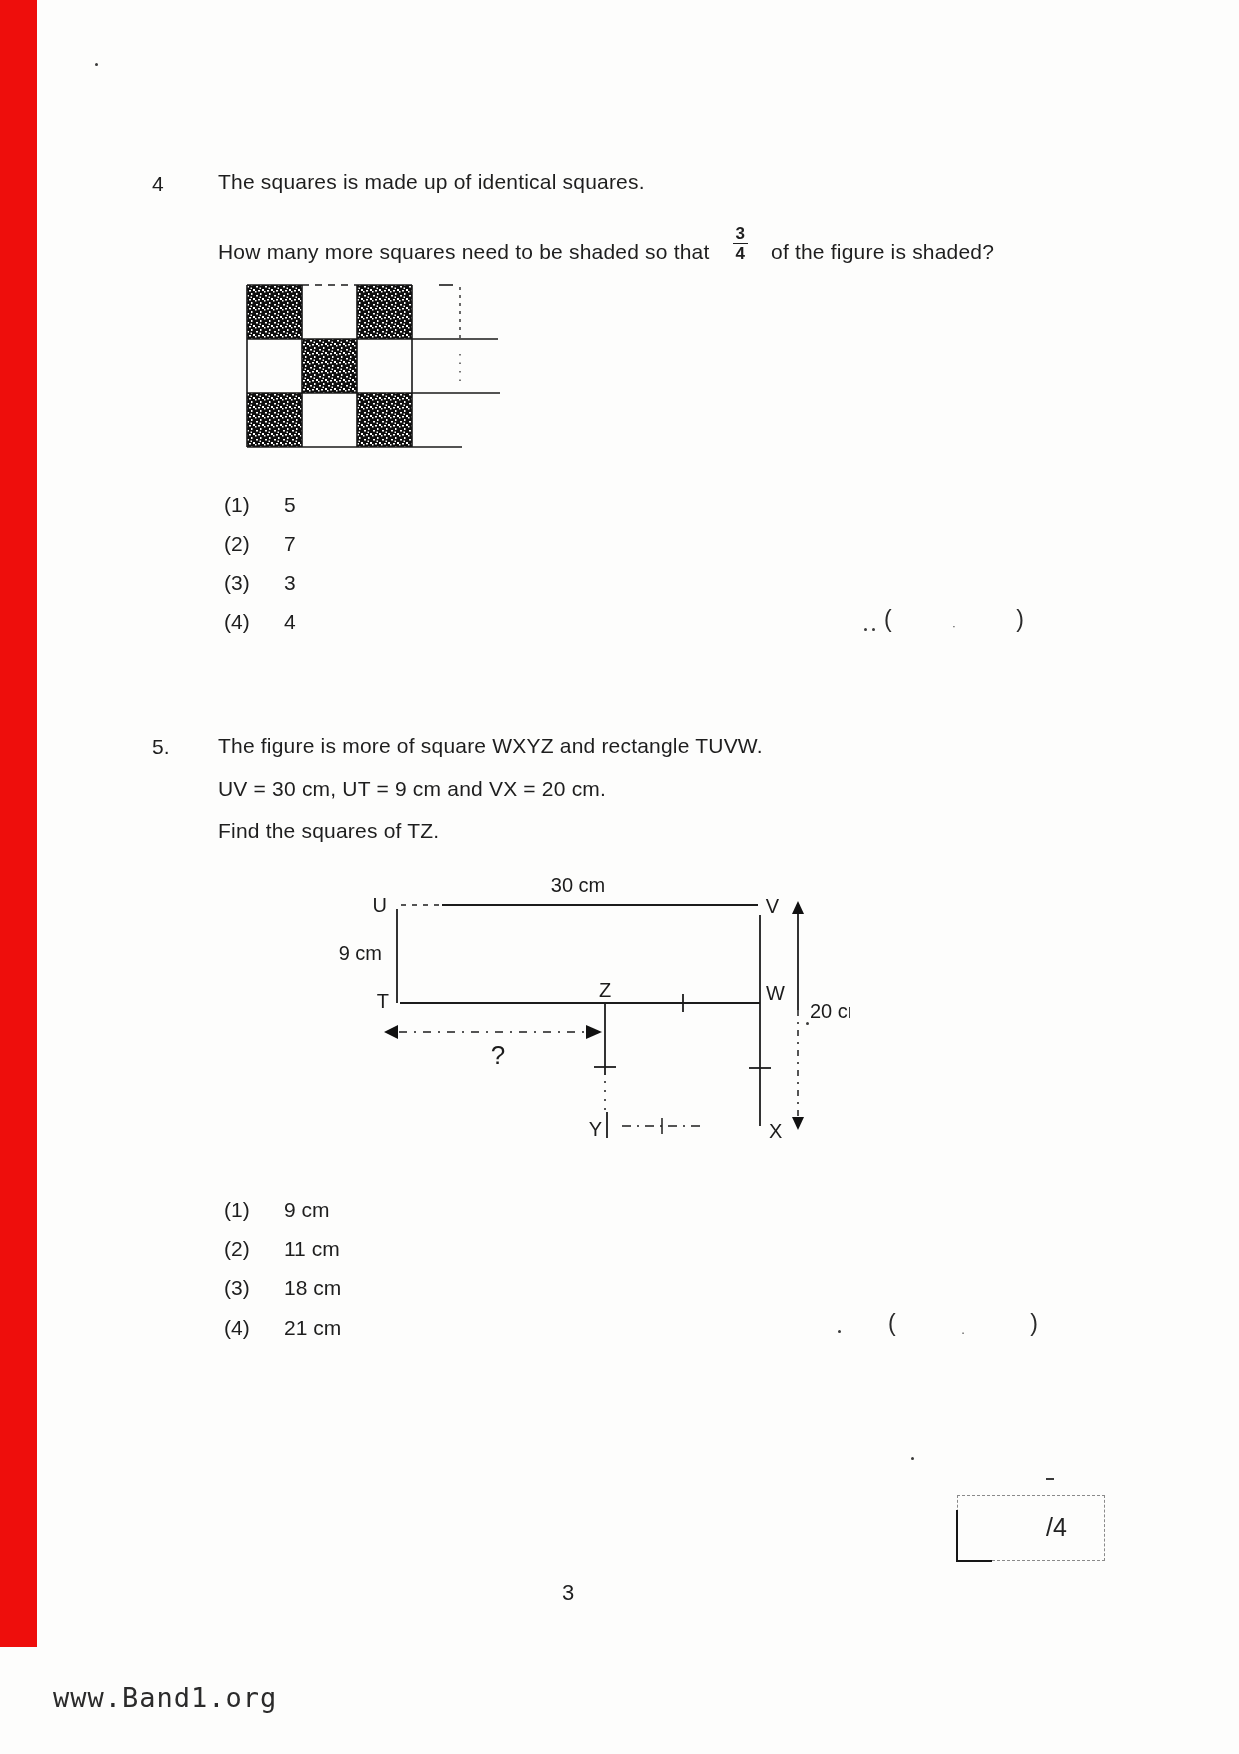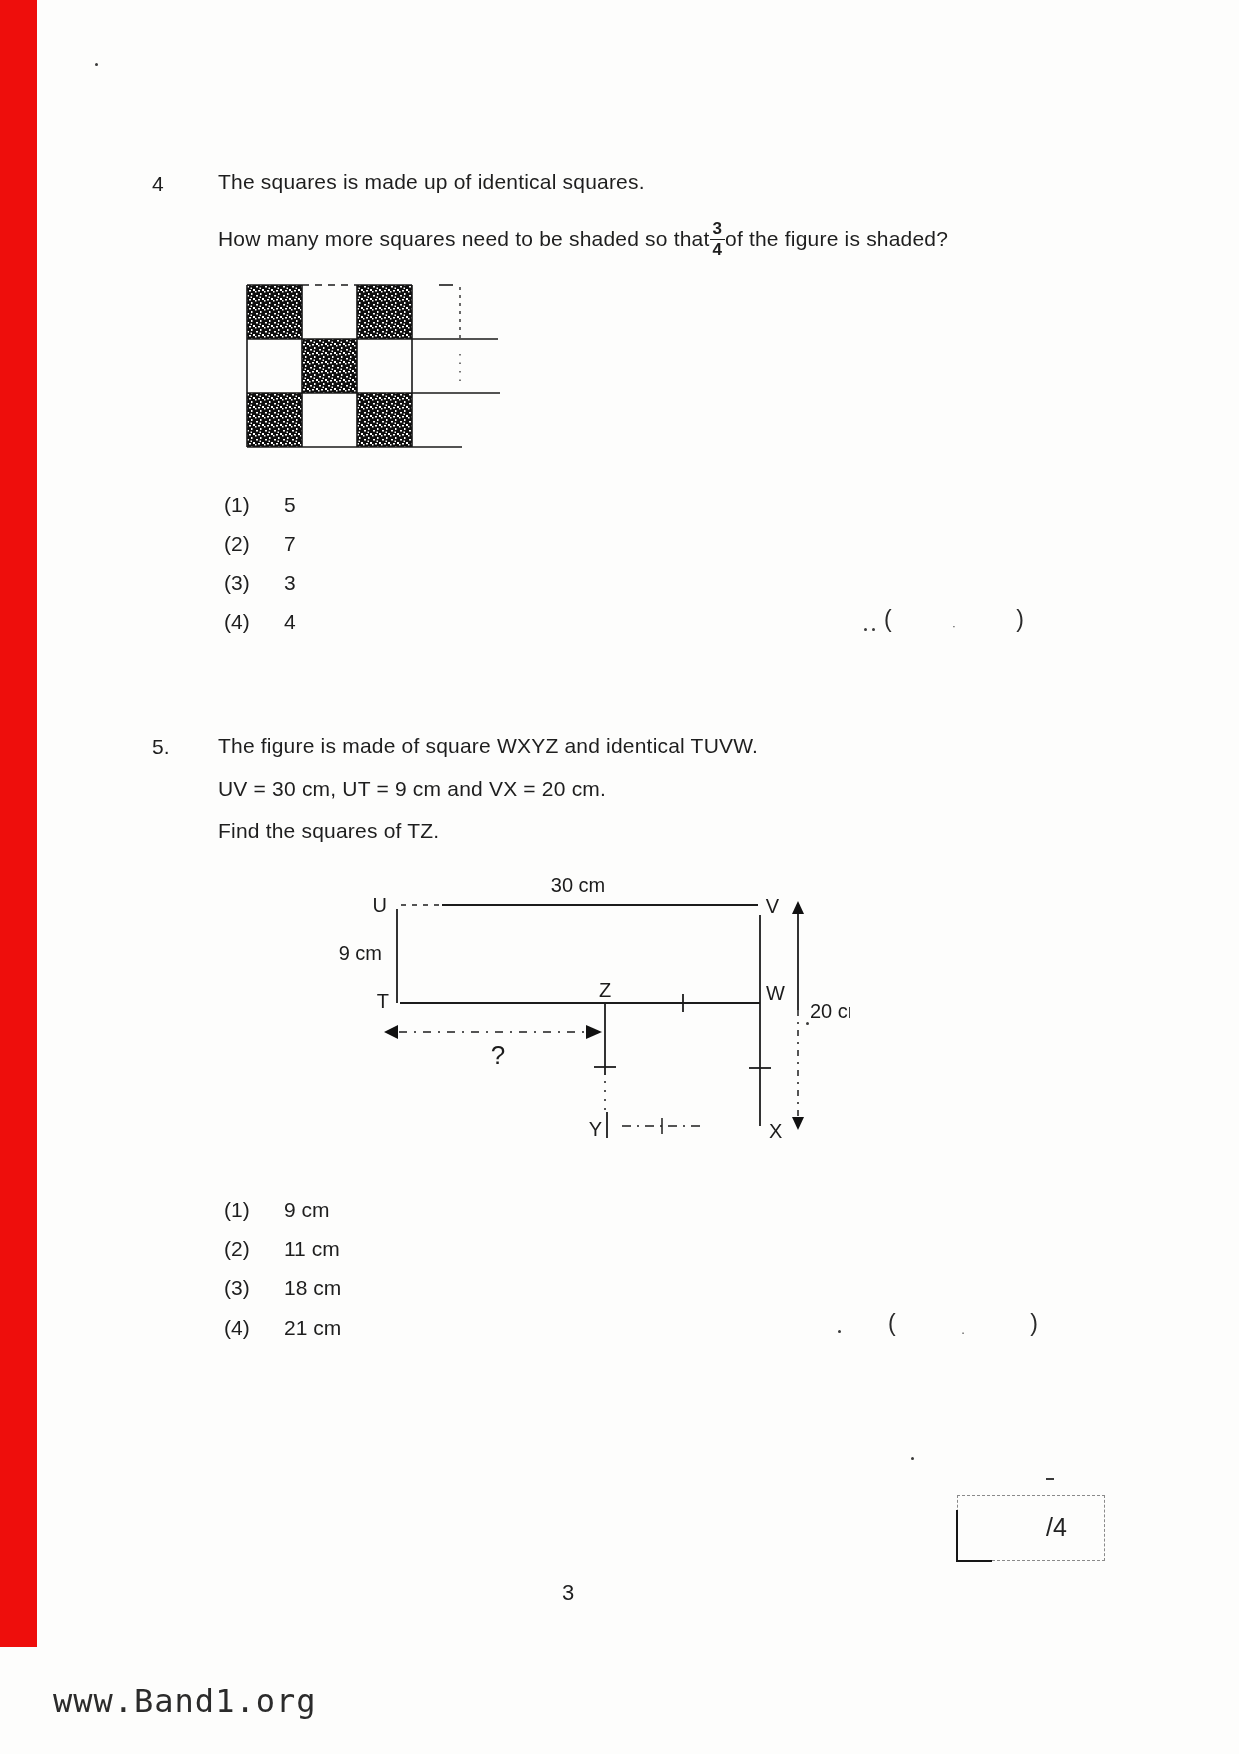--- a/index.html
+++ b/index.html
@@ -5,36 +5,36 @@
   html,body{margin:0;padding:0;}
   body{
     width:1239px;height:1754px;position:relative;background:#fdfdfc;
     font-family:"Liberation Sans", sans-serif;color:#1e1e1e;
     overflow:hidden;
   }
   .abs{position:absolute;}
   .red-stripe{left:0;top:0;width:37px;height:1647px;}
   .qtext{font-size:21px;letter-spacing:.2px;white-space:nowrap;}
   .qnum{font-size:21px;}
-  .line-flex{display:flex;align-items:center;gap:0;}
+  .line-flex{display:flex;align-items:flex-end;gap:23px;}
   .frac{display:inline-flex;flex-direction:column;align-items:center;
         font-size:17px;line-height:1.15;font-weight:bold;}
   .frac .den{border-top:1.6px solid #1e1e1e;padding:0 3px;}
   .opt-num{font-size:21px;}
   .opt-val{font-size:21px;}
   .bracket{display:flex;justify-content:space-between;align-items:flex-start;
            font-size:23px;color:#2a2a2a;}
   .bracket .mid-dot{font-size:13px;color:#555;margin-top:12px;}
   .speck{background:#3a3a3a;border-radius:50%;}
   .score-box{border:1.6px dashed #8a8a8a;}
   .score-corner{left:-2px;bottom:-2px;width:34px;height:50px;
         border-left:2.6px solid #161616;border-bottom:2.6px solid #161616;}
   .score-label{font-size:25px;color:#222;}
   .page-num{font-size:22px;}
-  .footer{font-family:"DejaVu Sans Mono", monospace;font-size:32px;color:#2b2b2b;letter-spacing:1px;}
+  .footer{font-family:"DejaVu Sans Mono", monospace;font-size:27px;color:#2b2b2b;letter-spacing:1px;}
   svg text{font-family:"Liberation Sans", sans-serif;fill:#1c1c1c;}
 </style>
 </head>
 <body>
 
 <div class="abs red-stripe" style="background-color: rgb(238, 14, 12);"></div>
 
 <div class="abs speck" style="left:95px;top:63px;width:3px;height:3px;"></div>
 <div class="abs speck" style="left:362px;top:424px;width:4px;height:3px;"></div>
 <div class="abs speck" style="left:864px;top:628px;width:3px;height:3px;"></div>
@@ -97,21 +97,21 @@
 <div class="abs opt-num" style="left:224px;top:610px;">(4)</div>
 <div class="abs opt-val" style="left:284px;top:610px;">4</div>
 
 <div class="abs bracket" style="left:884px;top:606px;width:140px;">
   <span>(</span>
   <span class="mid-dot">·</span>
   <span>)</span>
 </div>
 
 <div class="abs qnum" style="left:152px;top:735px;">5.</div>
-<div class="abs qtext" style="left:218px;top:734px;">The figure is made of square WXYZ and identical TUVW.</div>
+<div class="abs qtext" style="left:218px;top:734px;">The figure is more of square WXYZ and rectangle TUVW.</div>
 <div class="abs qtext" style="left:218px;top:777px;">UV = 30 cm, UT = 9 cm and VX = 20 cm.</div>
 <div class="abs qtext" style="left:218px;top:819px;">Find the squares of TZ.</div>
 
 <svg class="abs" style="left:290px;top:860px;" width="560" height="300" viewBox="0 0 560 300">
   <g stroke="#1c1c1c" stroke-width="1.8" fill="none">
 
     <path d="M111,45 H152" stroke-dasharray="5 6" stroke-width="1.5"></path>
     <path d="M152,45 H468"></path>
 
     <path d="M107,49 V143"></path>

